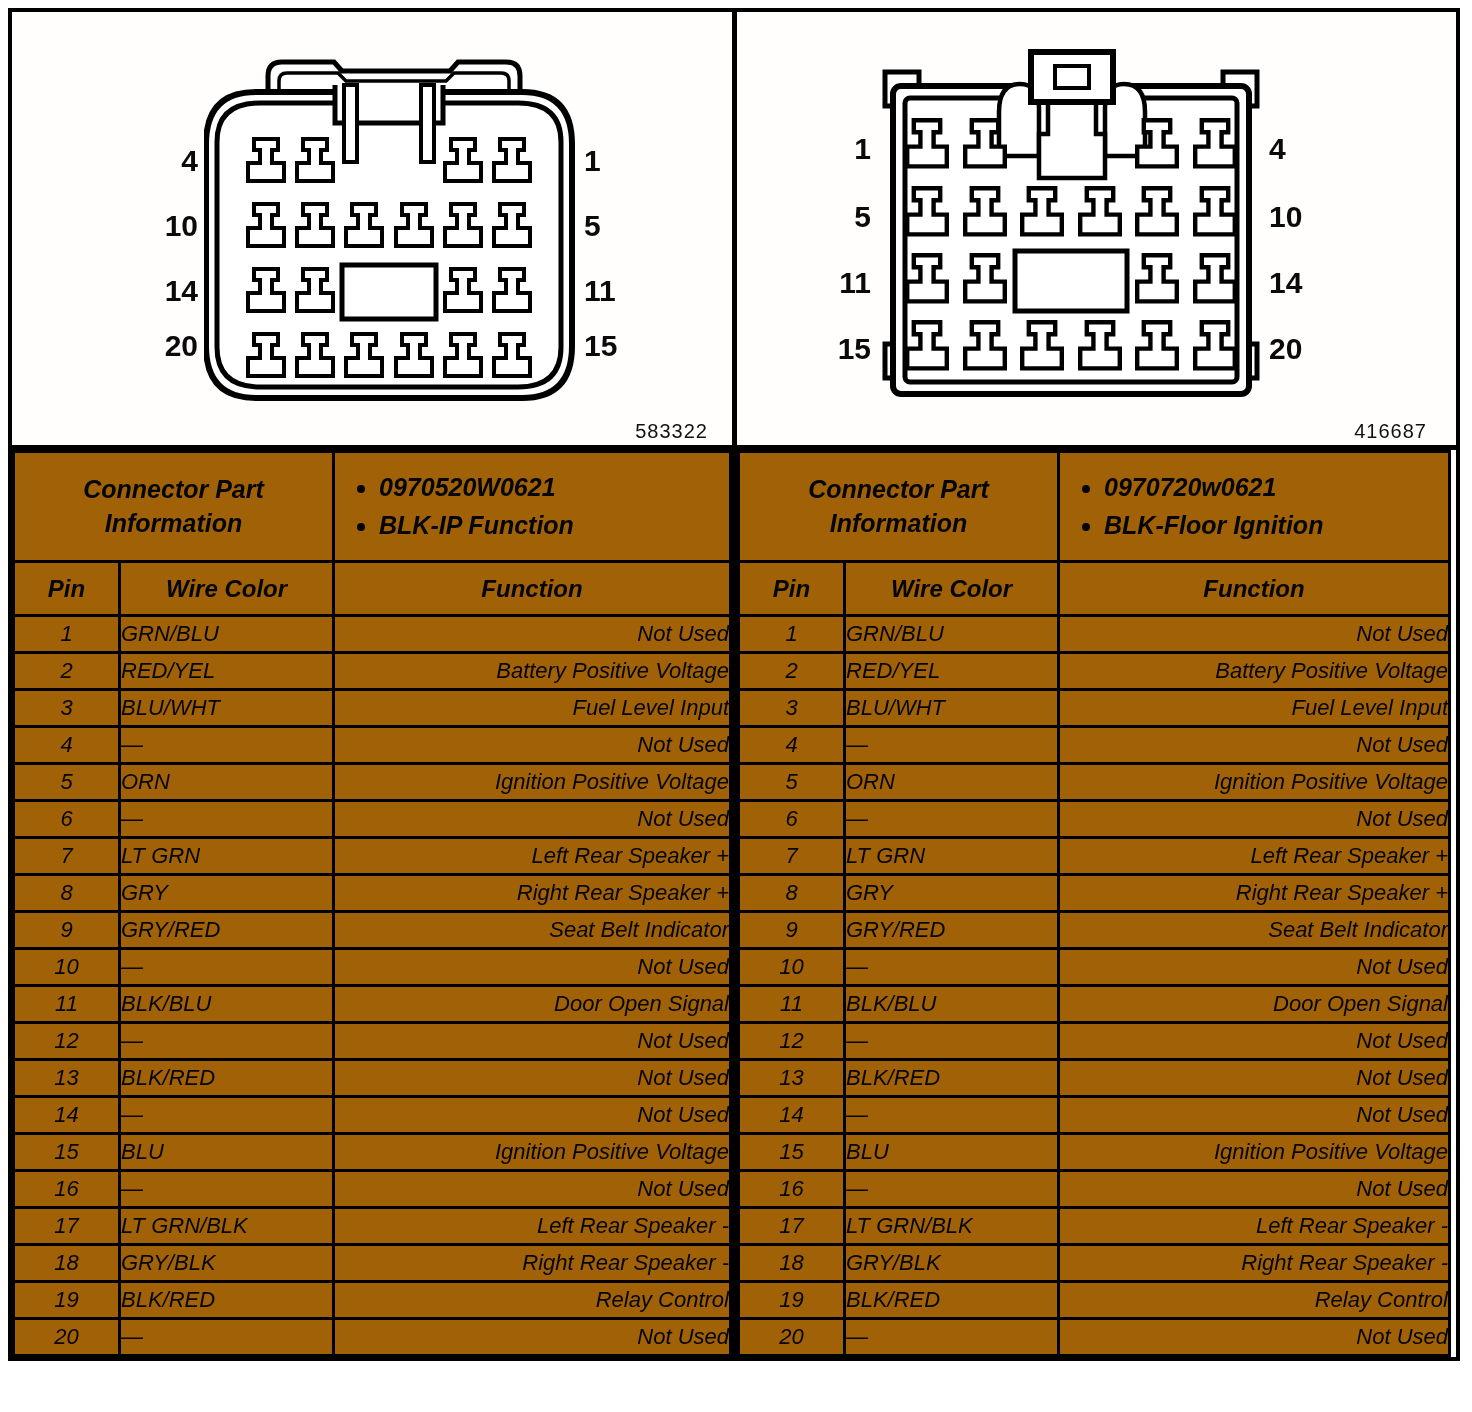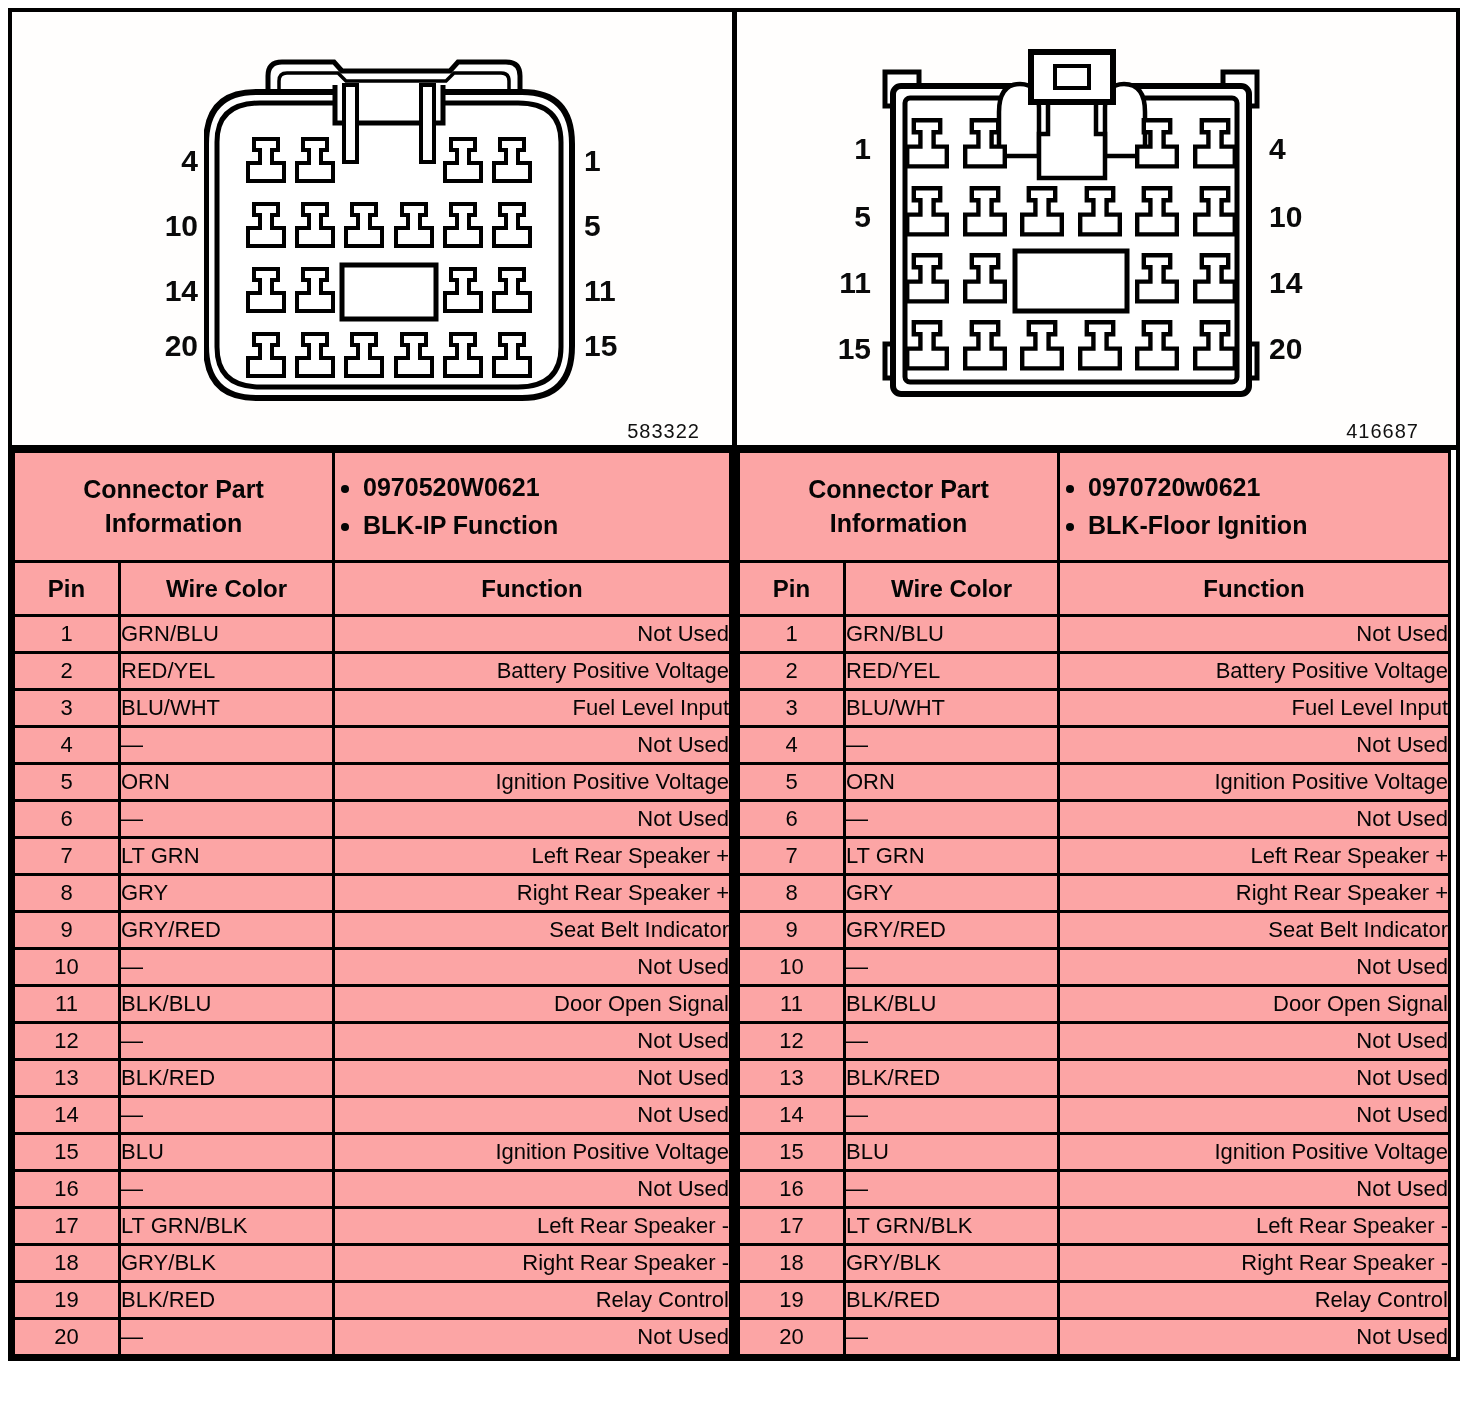--- a/index.html
+++ b/index.html
@@ -24,45 +24,46 @@
   .connector-svg { position: absolute; }
   .svg-a { left: 192px; top: 38px; width: 372px; height: 360px; }
   .svg-b { left: 144px; top: 36px; width: 380px; height: 362px; }
   .pin-num {
     position: absolute; font-size: 30px; font-weight: bold; color:#0a0a0a;
     line-height: 1;
   }
   .pn-left { width: 70px; text-align: right; }
   .pn-right { width: 70px; text-align: left; }
   .fig-id {
-    position: absolute; right: 32px; top: 408px;
+    position: absolute; right: 24px; top: 408px;
     font-size: 20px; letter-spacing: 1px; color:#111;
   }
   
   .tables-row { display: flex; align-items: flex-start; }
   .tbl-wrap { width: 720px; }
   .tbl-wrap.right { border-left: 5px solid #000; width: 719px; }
   table.pin-table {
     width: 100%; border-collapse: collapse; table-layout: fixed;
-    background: #fca5a5;
+    background: #a16207;
+    font-style: italic;
   }
   .pin-table col.c-pin  { width: 106px; }
   .pin-table col.c-wire { width: 214px; }
   .pin-table th, .pin-table td {
     border: 3px solid #000;
     color: #050505;
   }
   tr.info-row th { height: 100px; vertical-align: middle; }
   th.info-cell {
     font-size: 25px; font-weight: bold; text-align: center;
     padding: 0 40px; line-height: 1.35;
   }
   th.bullets-cell { text-align: left; }
   ul.bullets {
-    list-style: disc outside; padding-left: 28px; margin: 20px 0;
+    list-style: disc outside; padding-left: 44px; margin: 20px 0;
     font-size: 25px; font-weight: bold;
   }
   ul.bullets li { margin: 9px 0; }
   tr.cols-row th {
     height: 54px; font-size: 24px; font-weight: bold;
     text-align: center; vertical-align: middle;
   }
   tr.data-row td {
     height: 37px; font-size: 22px; vertical-align: middle;
     white-space: nowrap; overflow: hidden;

